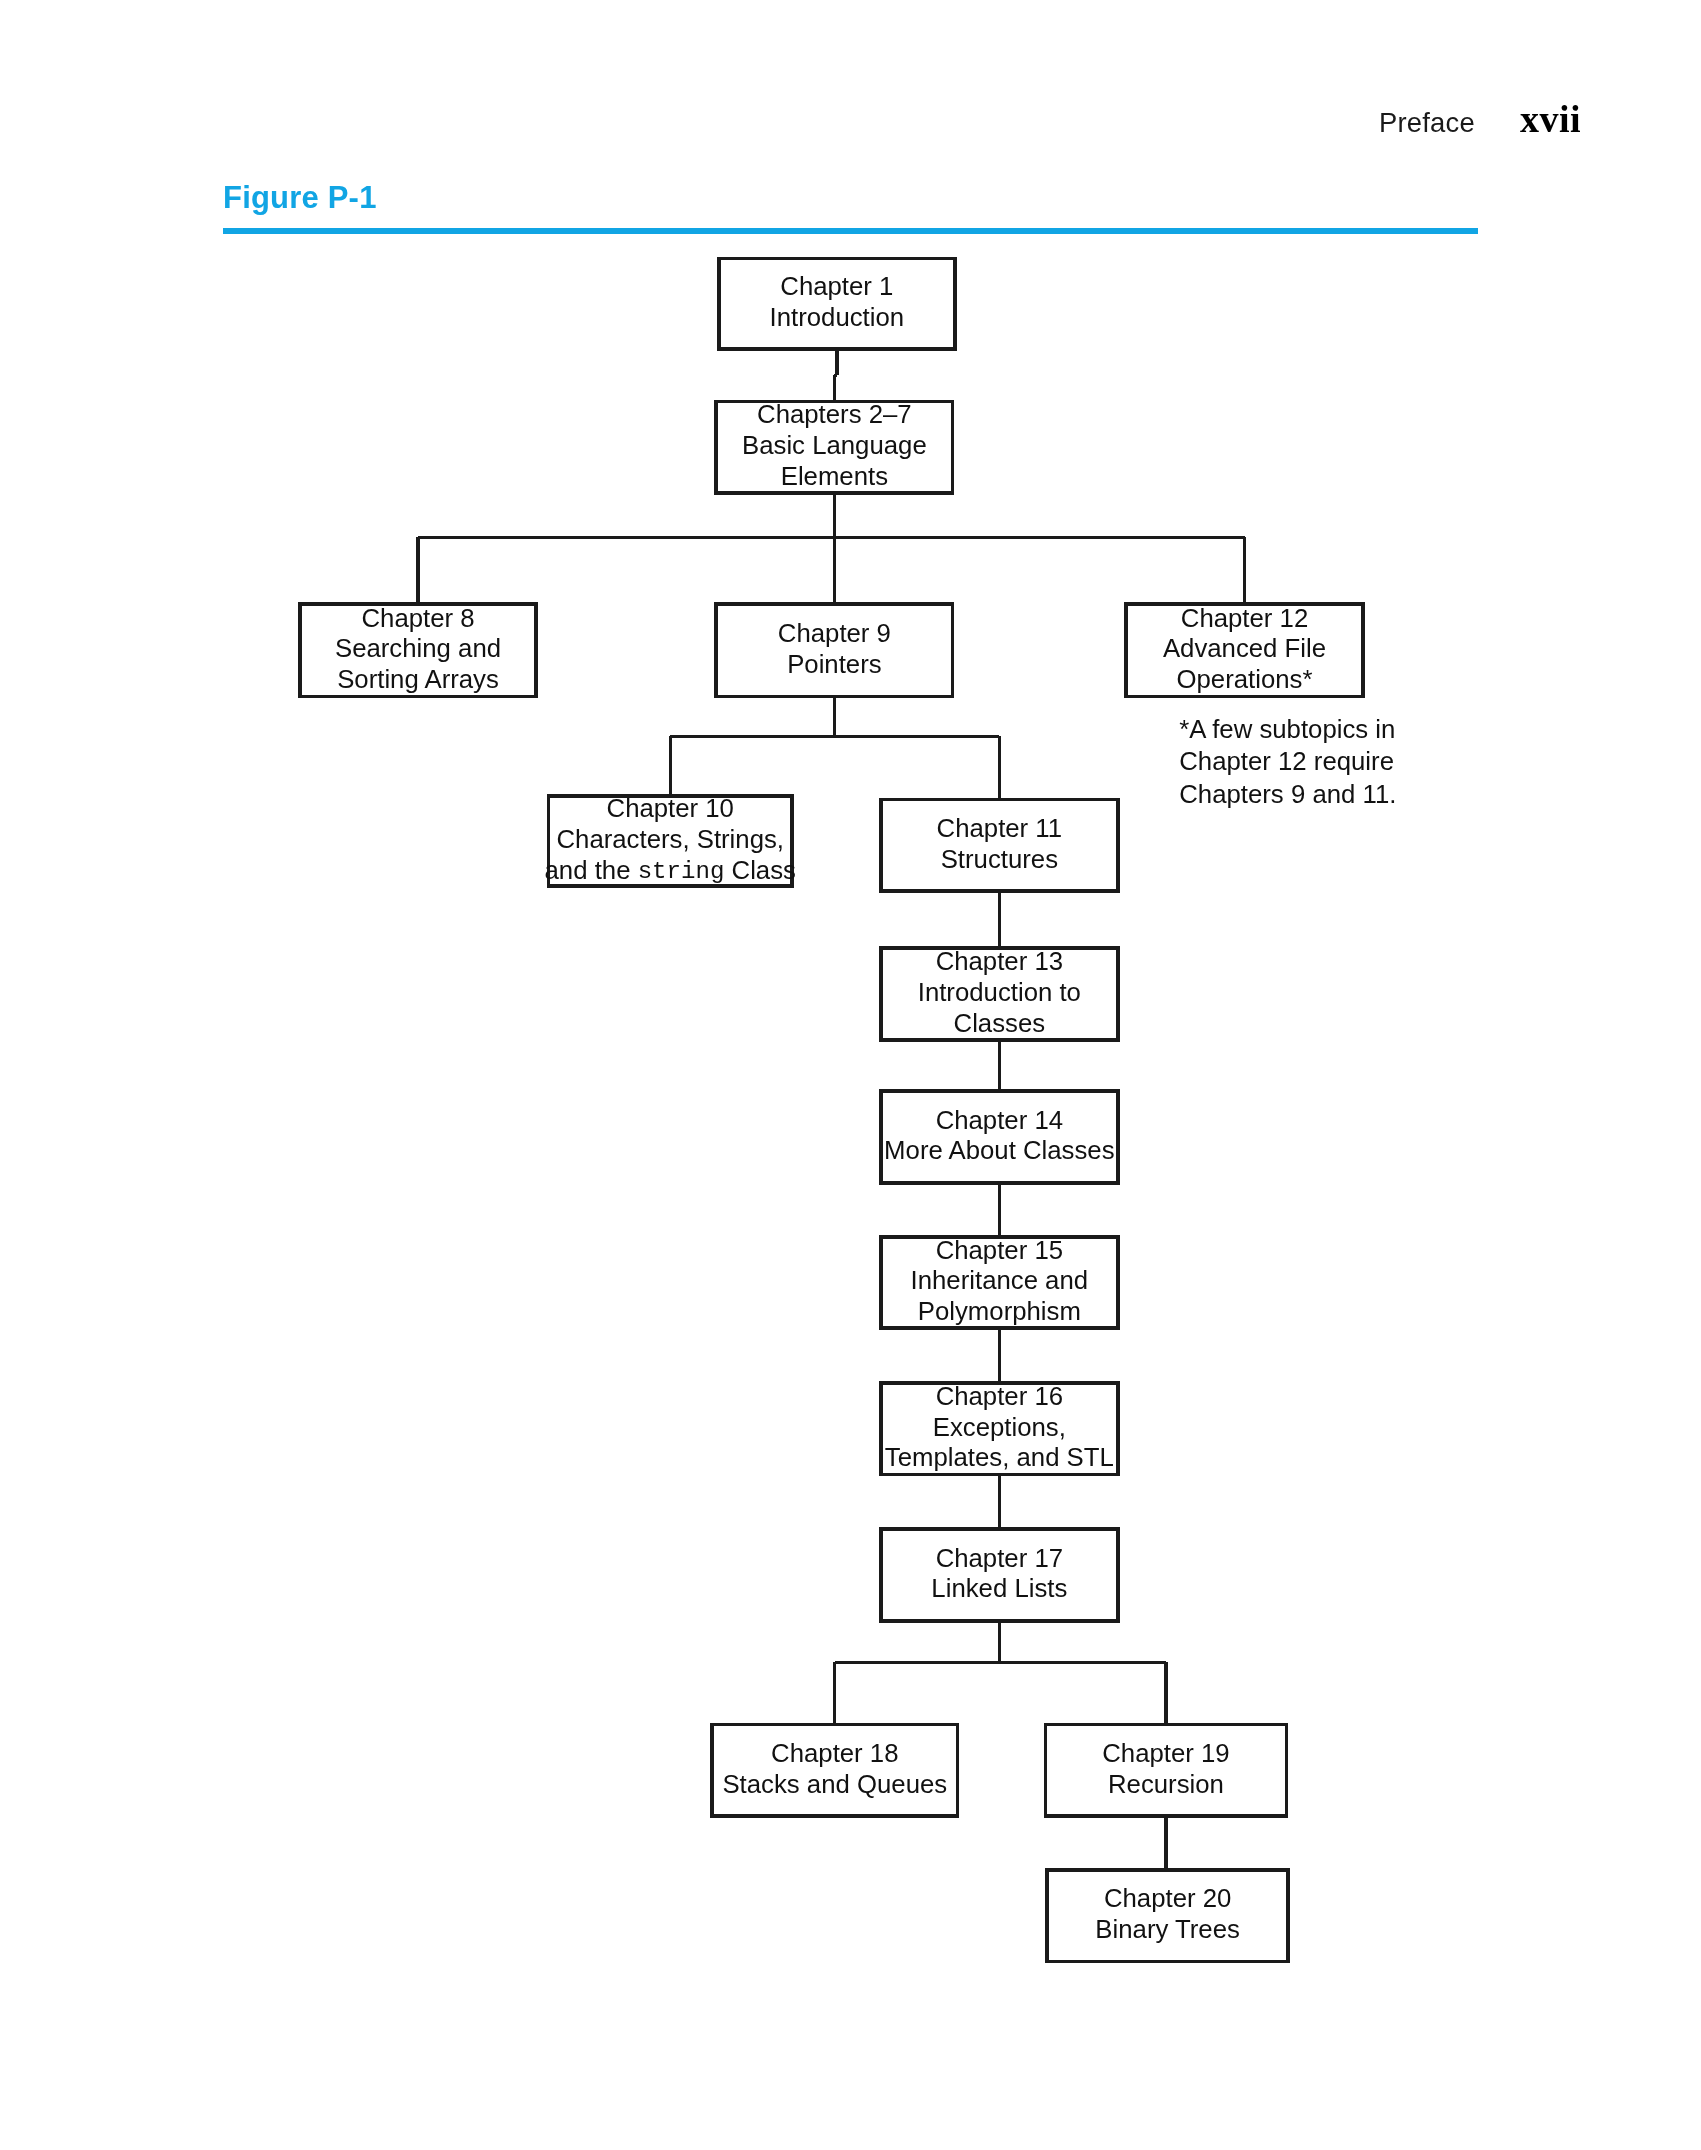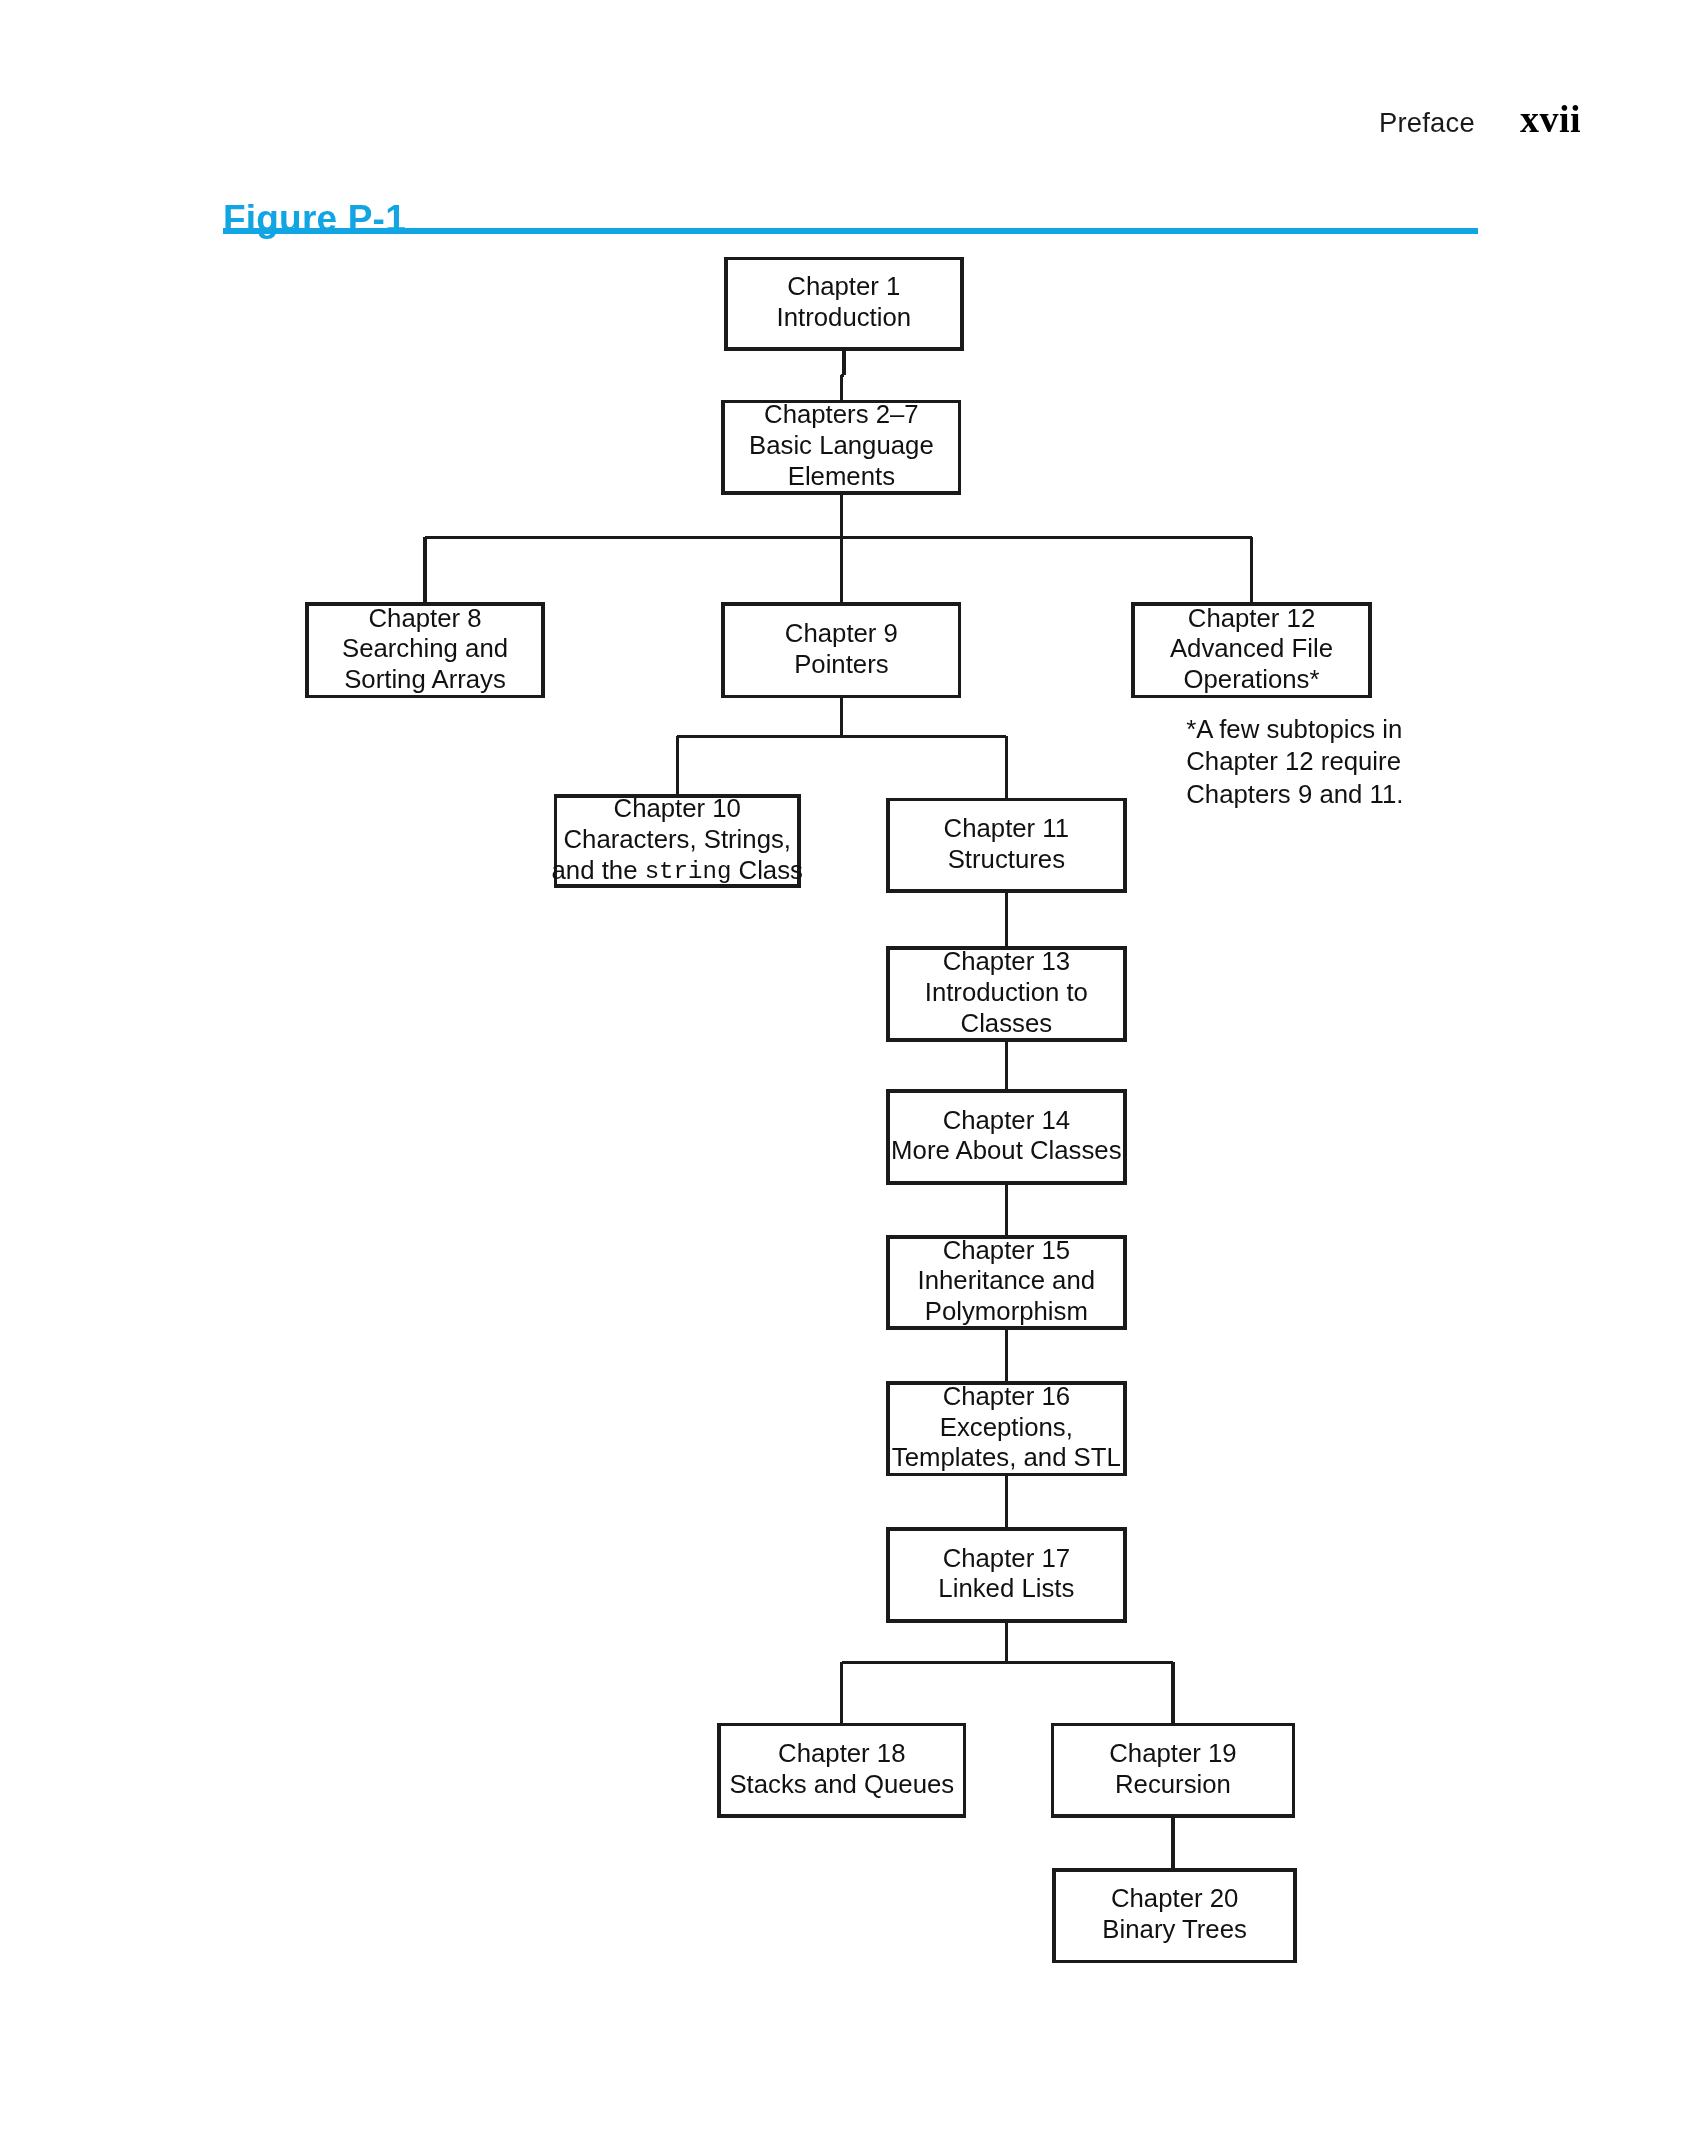--- a/index.html
+++ b/index.html
@@ -40,42 +40,40 @@
     color: #000000;
   }
 
   
   #figure-caption {
     position: absolute;
     left: 223px;
     top: 180px;
     font-family: "Liberation Sans", sans-serif;
     font-weight: bold;
-    font-size: 37px;
+    font-size: 31px;
     letter-spacing: 0.2px;
     color: #11a5e4;
-    margin-top: 18px;
   }
   #figure-rule {
     position: absolute;
     left: 223px;
     top: 228px;
     width: 1255px;
     height: 5.8px;
     background: #11a5e4;
   }
 
   
   #figure-canvas {
     position: absolute;
     left: 0;
     top: 0;
     width: 1601px;
     height: 2151px;
-    margin-left: 7px;
   }
   #figure-canvas svg {
     display: block;
     width: 1702px;
     height: 2151px;
   }
   .conn {
     stroke: #1a1a1a;
     stroke-width: 4;
     fill: none;

